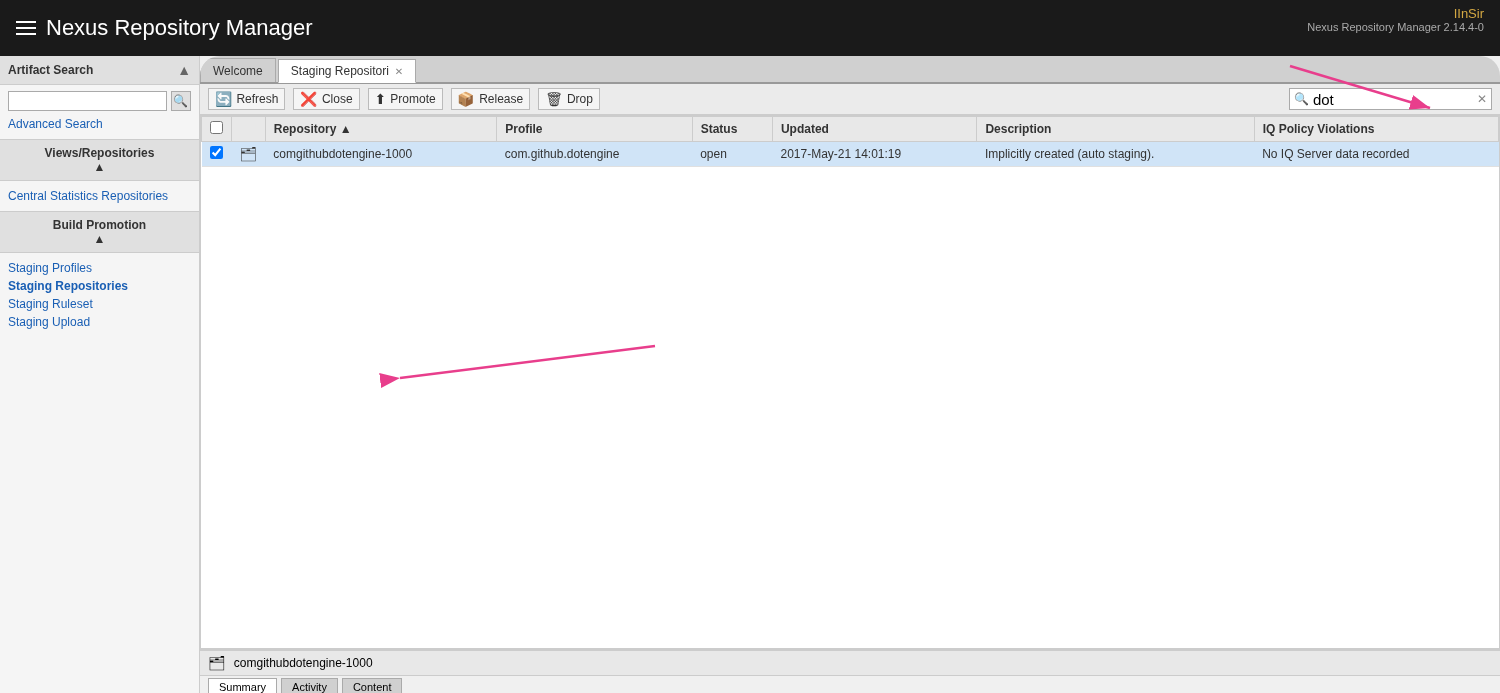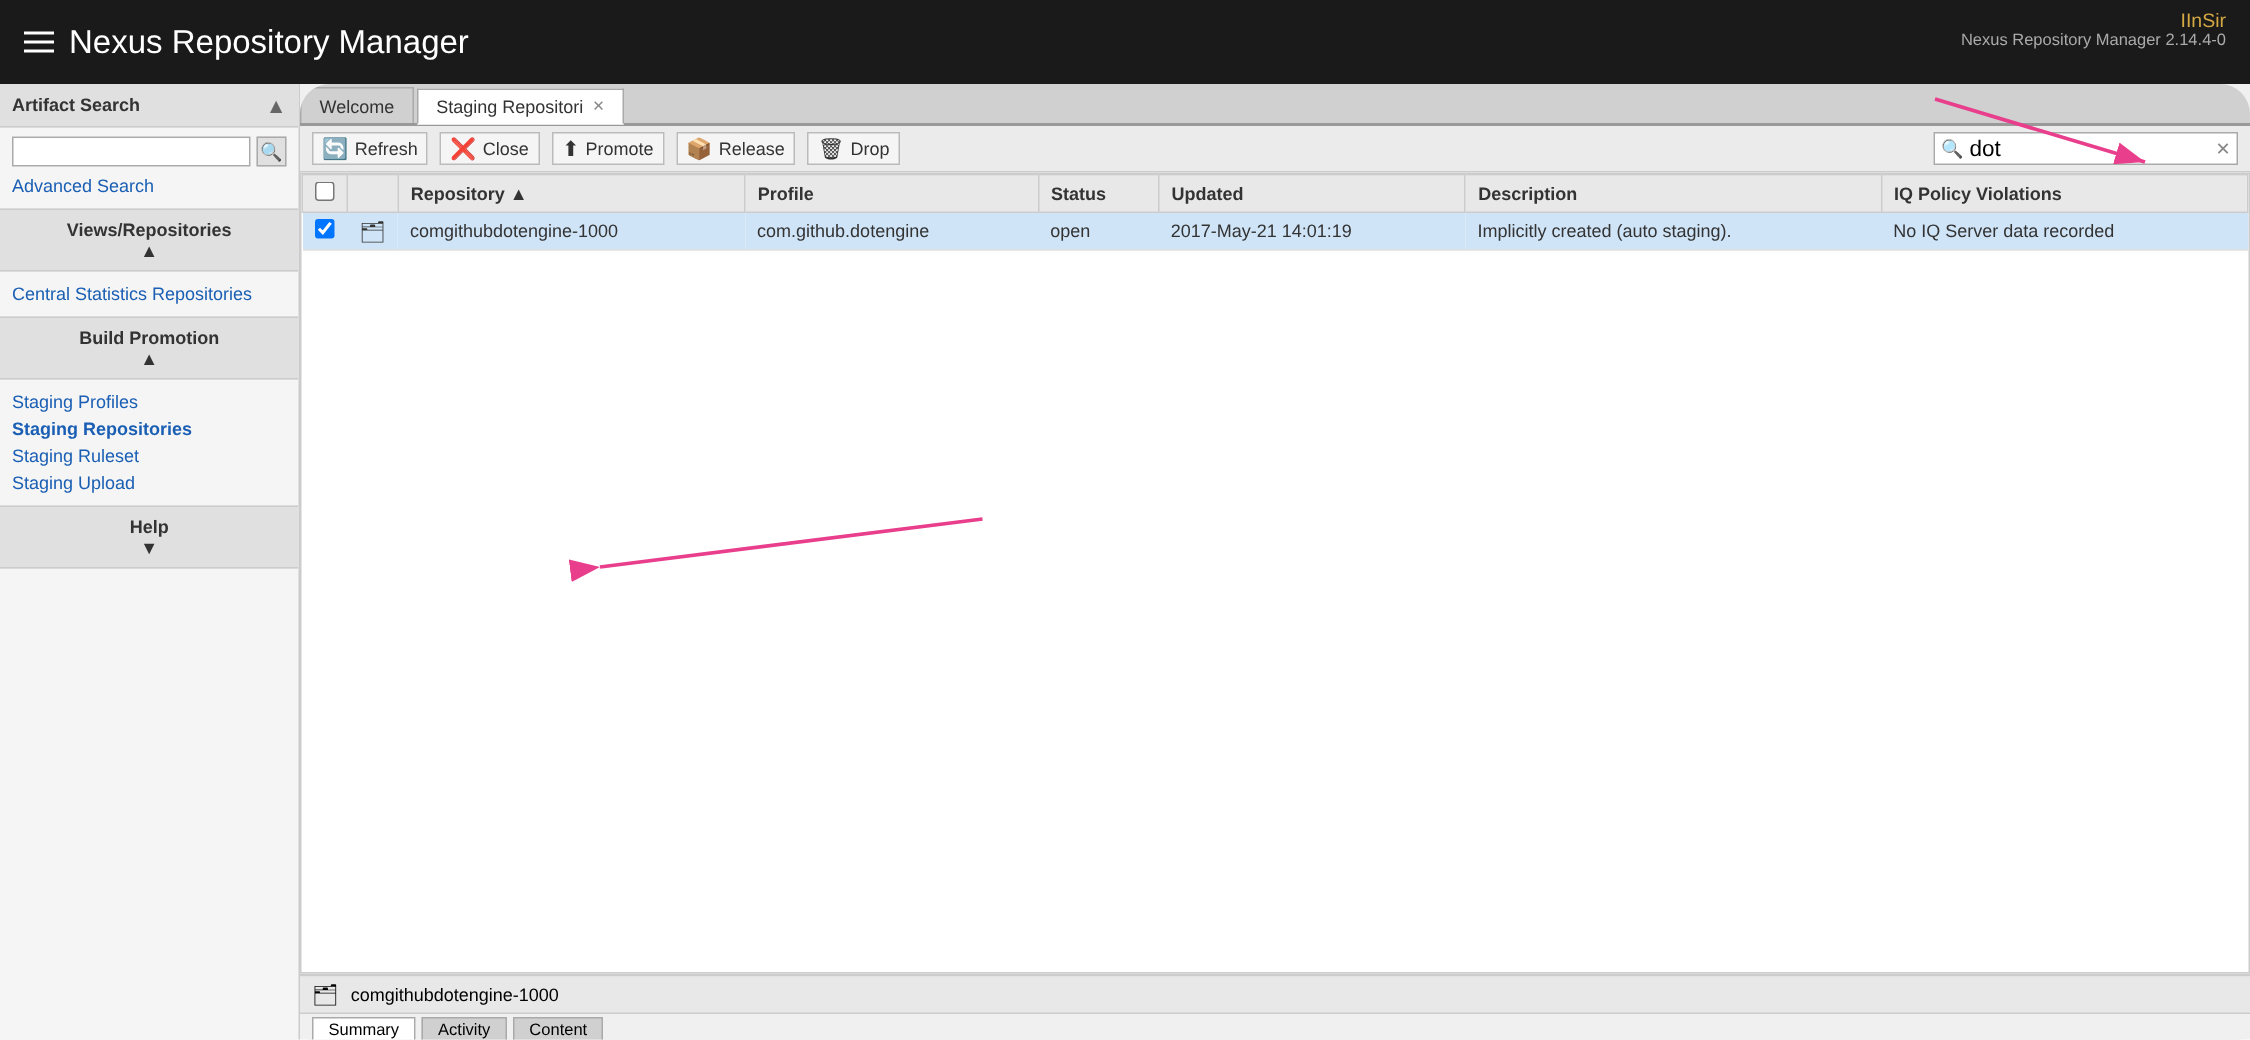--- a/index.html
+++ b/index.html
@@ -375,24 +375,20 @@
       <span>Build Promotion</span>
       <span class="collapse-btn">▲</span>
     </div>
     <div class="sidebar-section-body">
       <a class="sidebar-link">Staging Profiles</a>
       <a class="sidebar-link active">Staging Repositories</a>
       <a class="sidebar-link">Staging Ruleset</a>
       <a class="sidebar-link">Staging Upload</a>
     </div>
 
-    <div class="views-section-header">
-      <span>Help</span>
-      <span class="collapse-btn">▼</span>
-    </div>
   </div>
 
   <div class="main-wrapper">
 
     <svg style="position:absolute;top:0;left:0;width:100%;height:100%;pointer-events:none;z-index:100;">
 
       <defs>
         <marker id="arrowhead1" markerWidth="8" markerHeight="6" refX="8" refY="3" orient="auto">
           <polygon points="0 0, 8 3, 0 6" fill="#e83e8c"></polygon>
         </marker>

